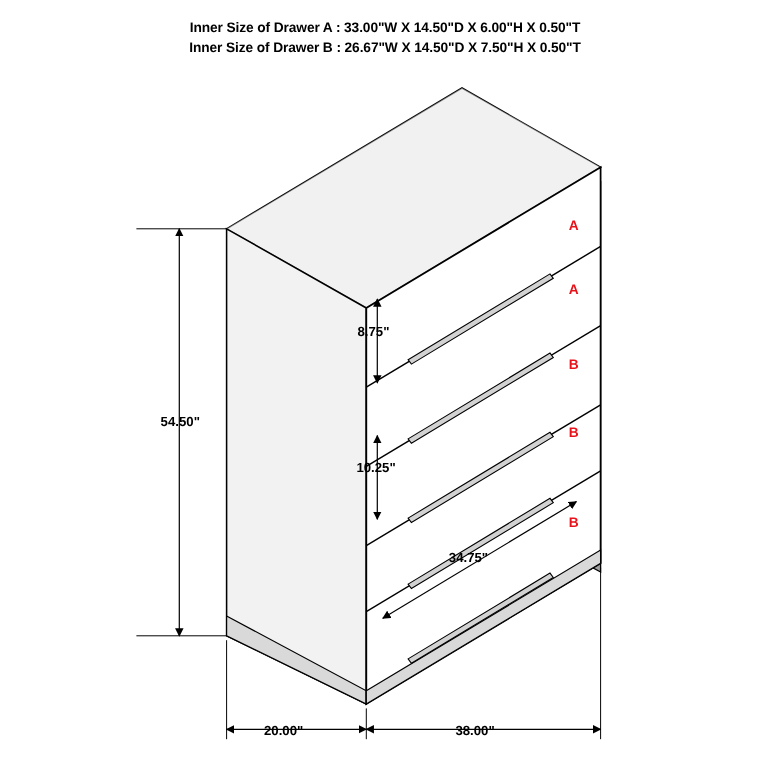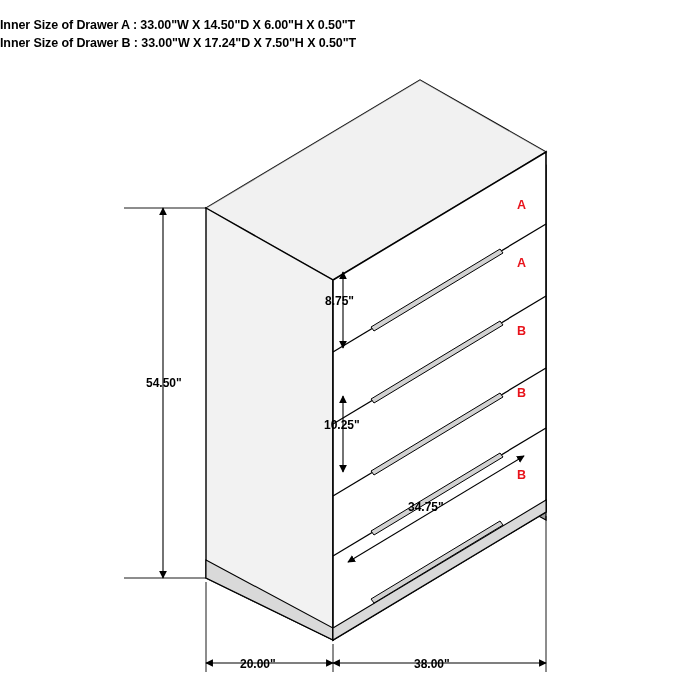--- a/index.html
+++ b/index.html
@@ -18,20 +18,21 @@
     position: absolute;
     left: 0; top: 0;
     width: 700px;
     height: 700px;
   }
   .hdr {
     position: absolute;
     top: 16px;
     left: 0;
     width: 700px;
+    text-align: center;
     font-size: 12.5px;
     font-weight: bold;
     color: #000000;
     letter-spacing: -0.1px;
     line-height: 18px;
   }
   .hdr div { white-space: nowrap; }
   svg { position: absolute; left: 0; top: 0; }
   .lbl {
     position: absolute;
@@ -48,21 +49,21 @@
     white-space: nowrap;
   }
 </style>
 </head>
 <body>
 
 <div id="stage">
 
   <div class="hdr">
     <div>Inner Size of Drawer A : 33.00"W X 14.50"D X 6.00"H X 0.50"T</div>
-    <div>Inner Size of Drawer B : 33.00"W X 17.24"D X 7.50"H X 0.50"T</div>
+    <div>Inner Size of Drawer B : 26.67"W X 14.50"D X 7.50"H X 0.50"T</div>
   </div>
 
   <svg width="700" height="700" viewBox="0 0 700 700">
 
     <polygon points="533,158 546,165 546,520 533,513" fill="#9e9e9e" stroke="#000000" stroke-width="1.2"></polygon>
 
     <polygon points="206,208 420,80 546,152 333,280" fill="#fbfbfb" stroke="#000000" stroke-width="1.4"></polygon>
     <polygon points="206,208 420,80 546,152 333,280" fill="#e9e9e9" opacity="0.55"></polygon>
 
     <polygon points="206,208 333,280 333,640 206,578" fill="#f2f2f2" stroke="#000000" stroke-width="1.4"></polygon>

